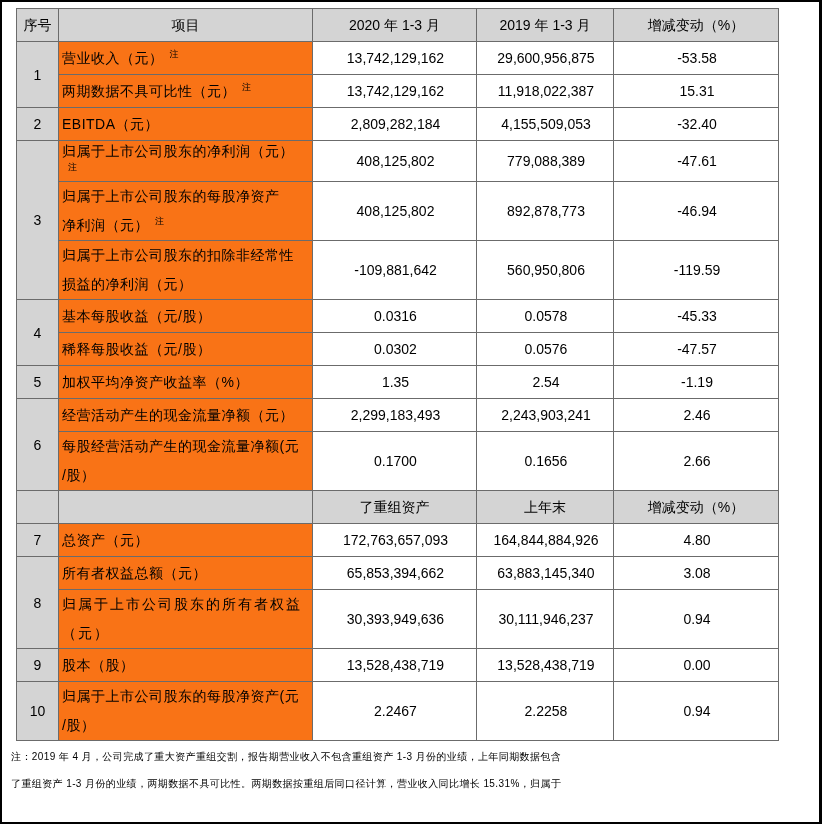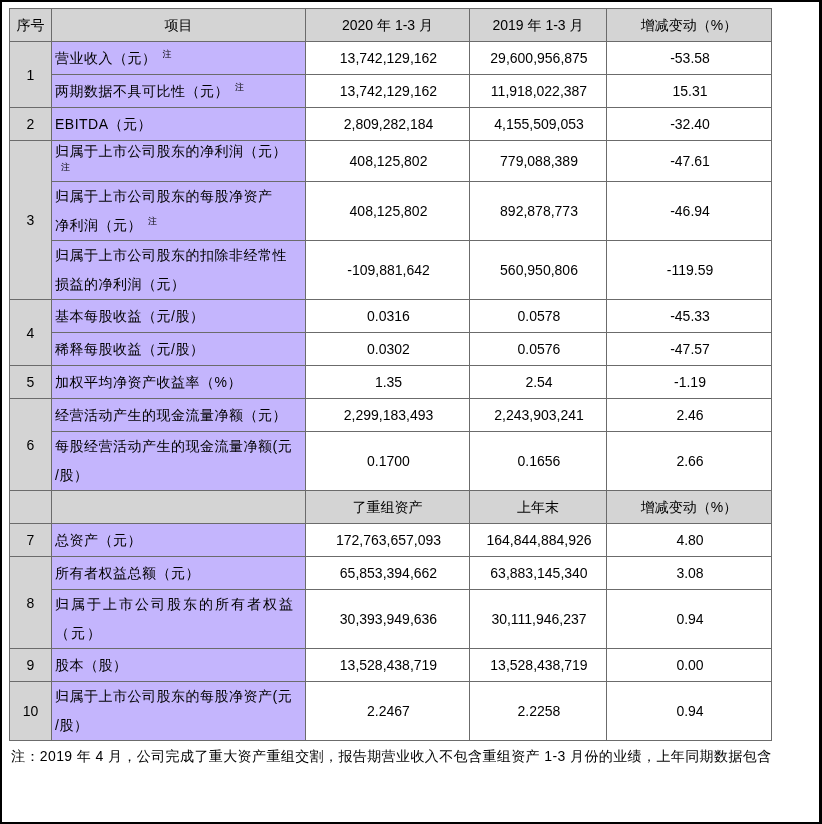--- a/index.html
+++ b/index.html
@@ -9,44 +9,44 @@
     width: 822px; height: 824px;
     box-sizing: border-box;
     border: 2px solid #000000;
     border-right-width: 3px;
     background: #ffffff;
     font-family: "Liberation Sans", "DejaVu Sans", sans-serif;
     color: #000000;
   }
   table.fin {
     position: absolute;
-    left: 7px; top: 6px;
+    left: 14px; top: 6px;
     border-collapse: collapse;
     table-layout: fixed;
     width: 762px;
     font-size: 14px;
   }
   table.fin td, table.fin th {
     border: 1px solid #6b6b6b;
     padding: 0 4px;
     font-weight: normal;
     line-height: 20px;
     vertical-align: middle;
   }
   .hdr { background: #d4d4d4; text-align: center; }
   .seq { background: #d4d4d4; text-align: center; }
-  .item { background: #c4b5fd; text-align: left; padding-left: 3px !important; letter-spacing: 0.5px; margin-top: 39px; }
+  .item { background: #f97316; text-align: left; padding-left: 3px !important; letter-spacing: 0.5px; margin-top: 39px; }
   .num { background: #ffffff; text-align: center; padding-right: 2px !important; }
   .sup { font-size: 9px; vertical-align: top; position: relative; top: -4px; margin-left: 6px; }
   .h34 { height: 33px; }
   .h59 { height: 58px; }
   .footnote {
     position: absolute;
     left: 9px; top: 741px; width: 800px;
-    font-size: 14px; line-height: 27px;
+    font-size: 10px; line-height: 27px;
     letter-spacing: 0.4px;
   }
 </style>
 </head>
 <body>
 
 <div class="frame">
   <table class="fin">
     <colgroup>
       <col style="width:42px">
@@ -185,14 +185,15 @@
       <td class="item" style="line-height:29px"><span>归属于上市公司股东的每股净资产(元</span><br><span>/股）</span></td>
       <td class="num">2.2467</td>
       <td class="num">2.2258</td>
       <td class="num">0.94</td>
     </tr>
   </tbody>
     </table>
 
   <div class="footnote">
     <div>注：2019 年 4 月，公司完成了重大资产重组交割，报告期营业收入不包含重组资产 1-3 月份的业绩，上年同期数据包含</div>
+    <div>了重组资产 1-3 月份的业绩，两期数据不具可比性。两期数据按重组后同口径计算，营业收入同比增长 15.31%，归属于</div>
   </div>
 </div>
 
 </body></html>

